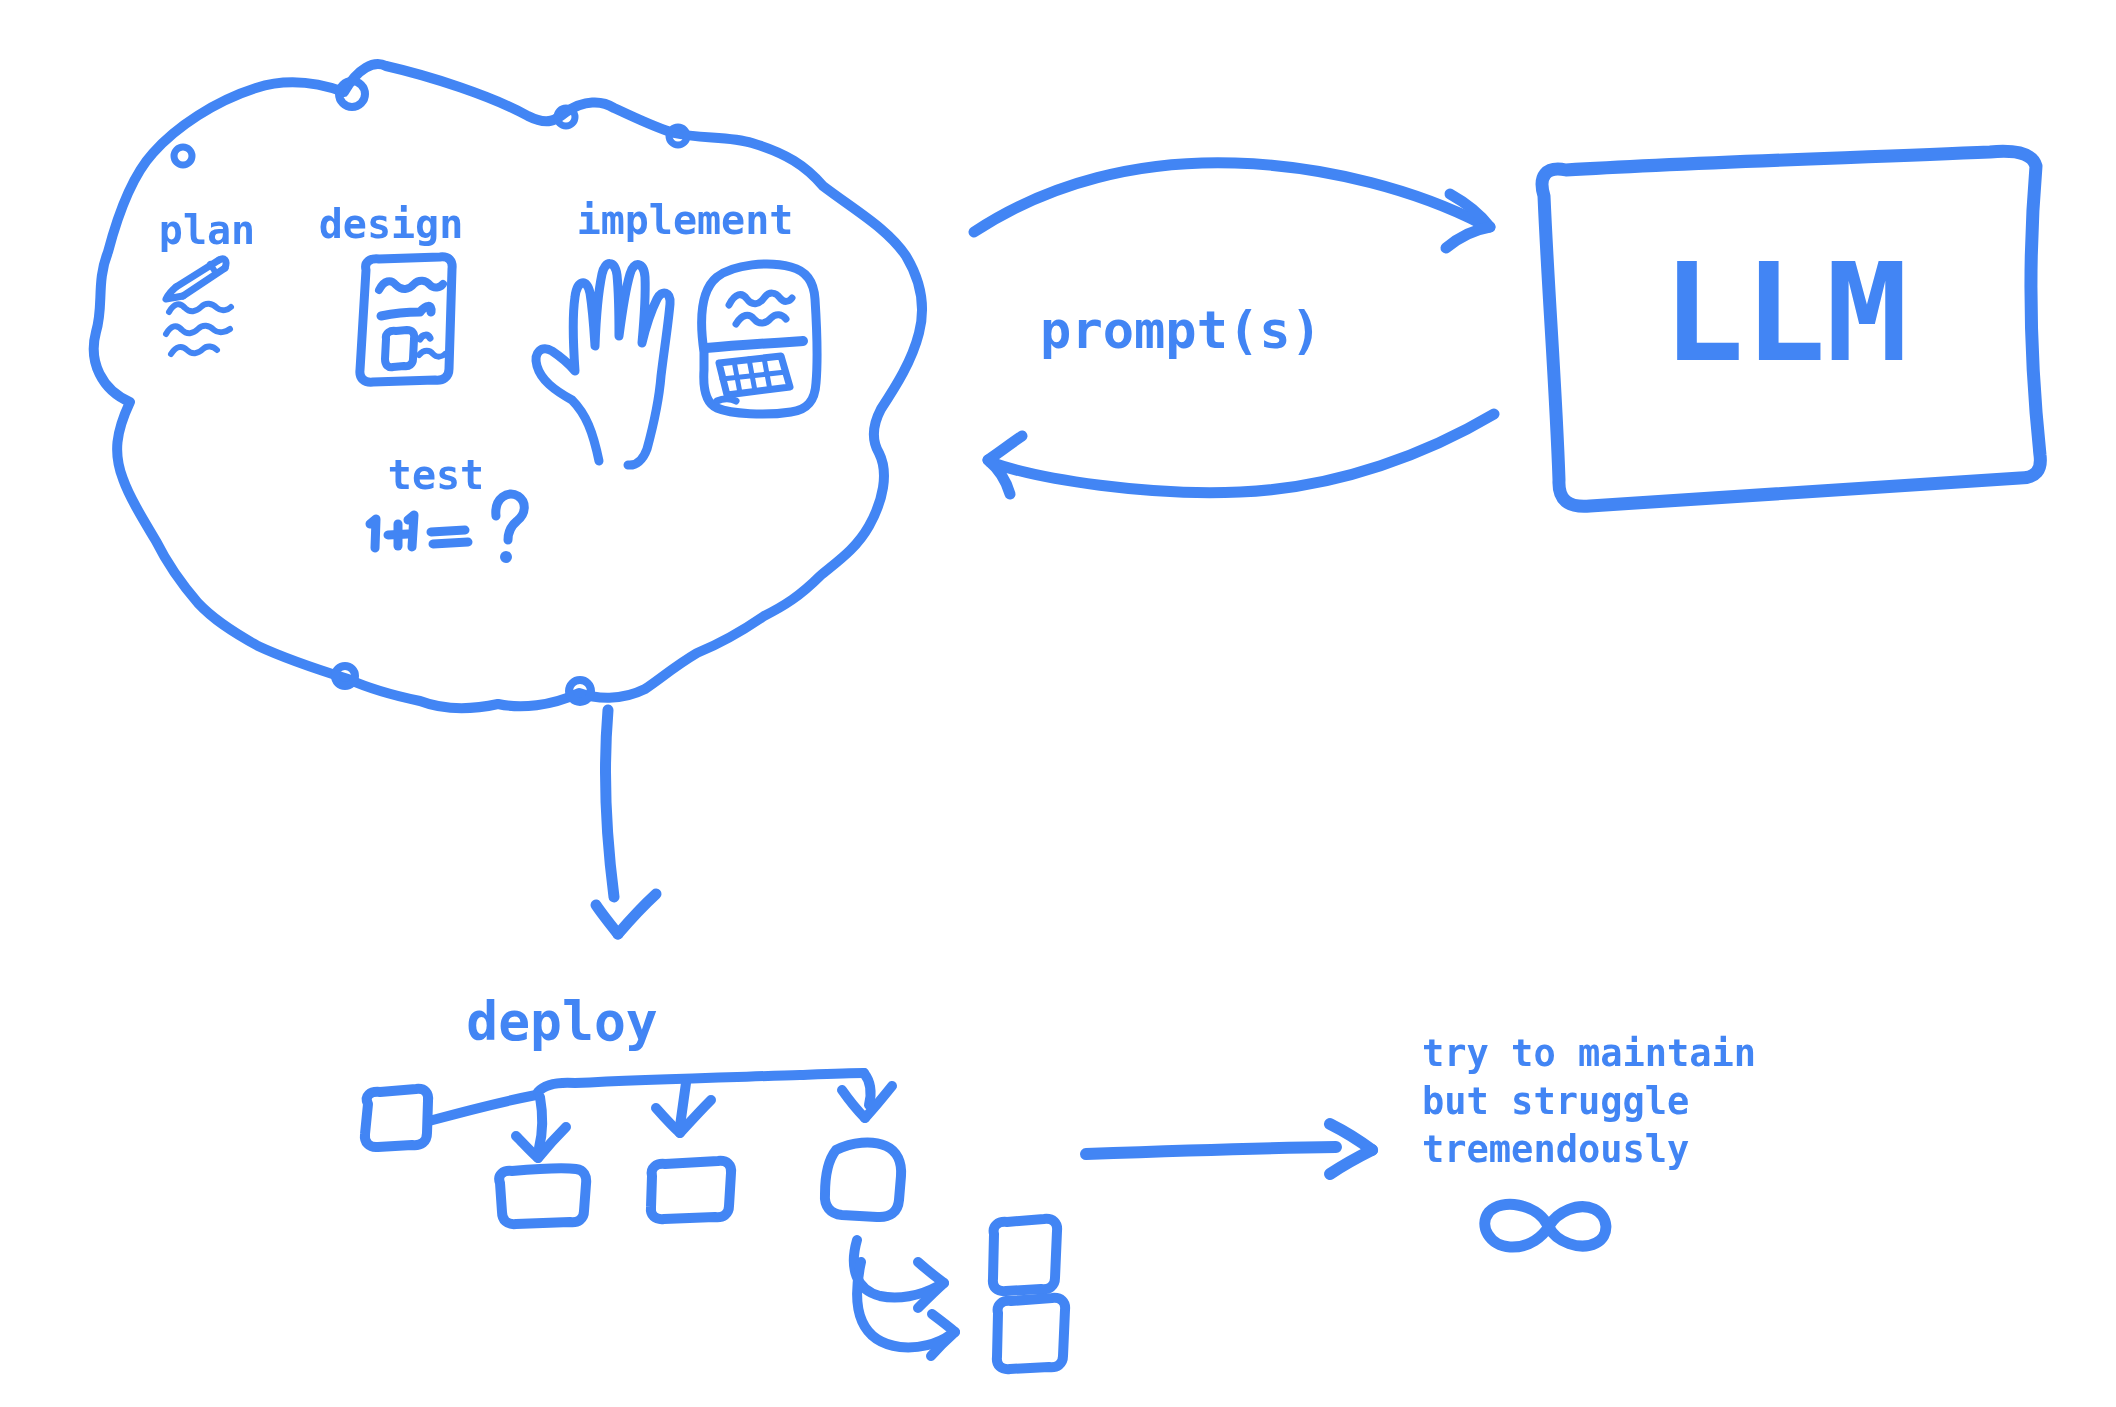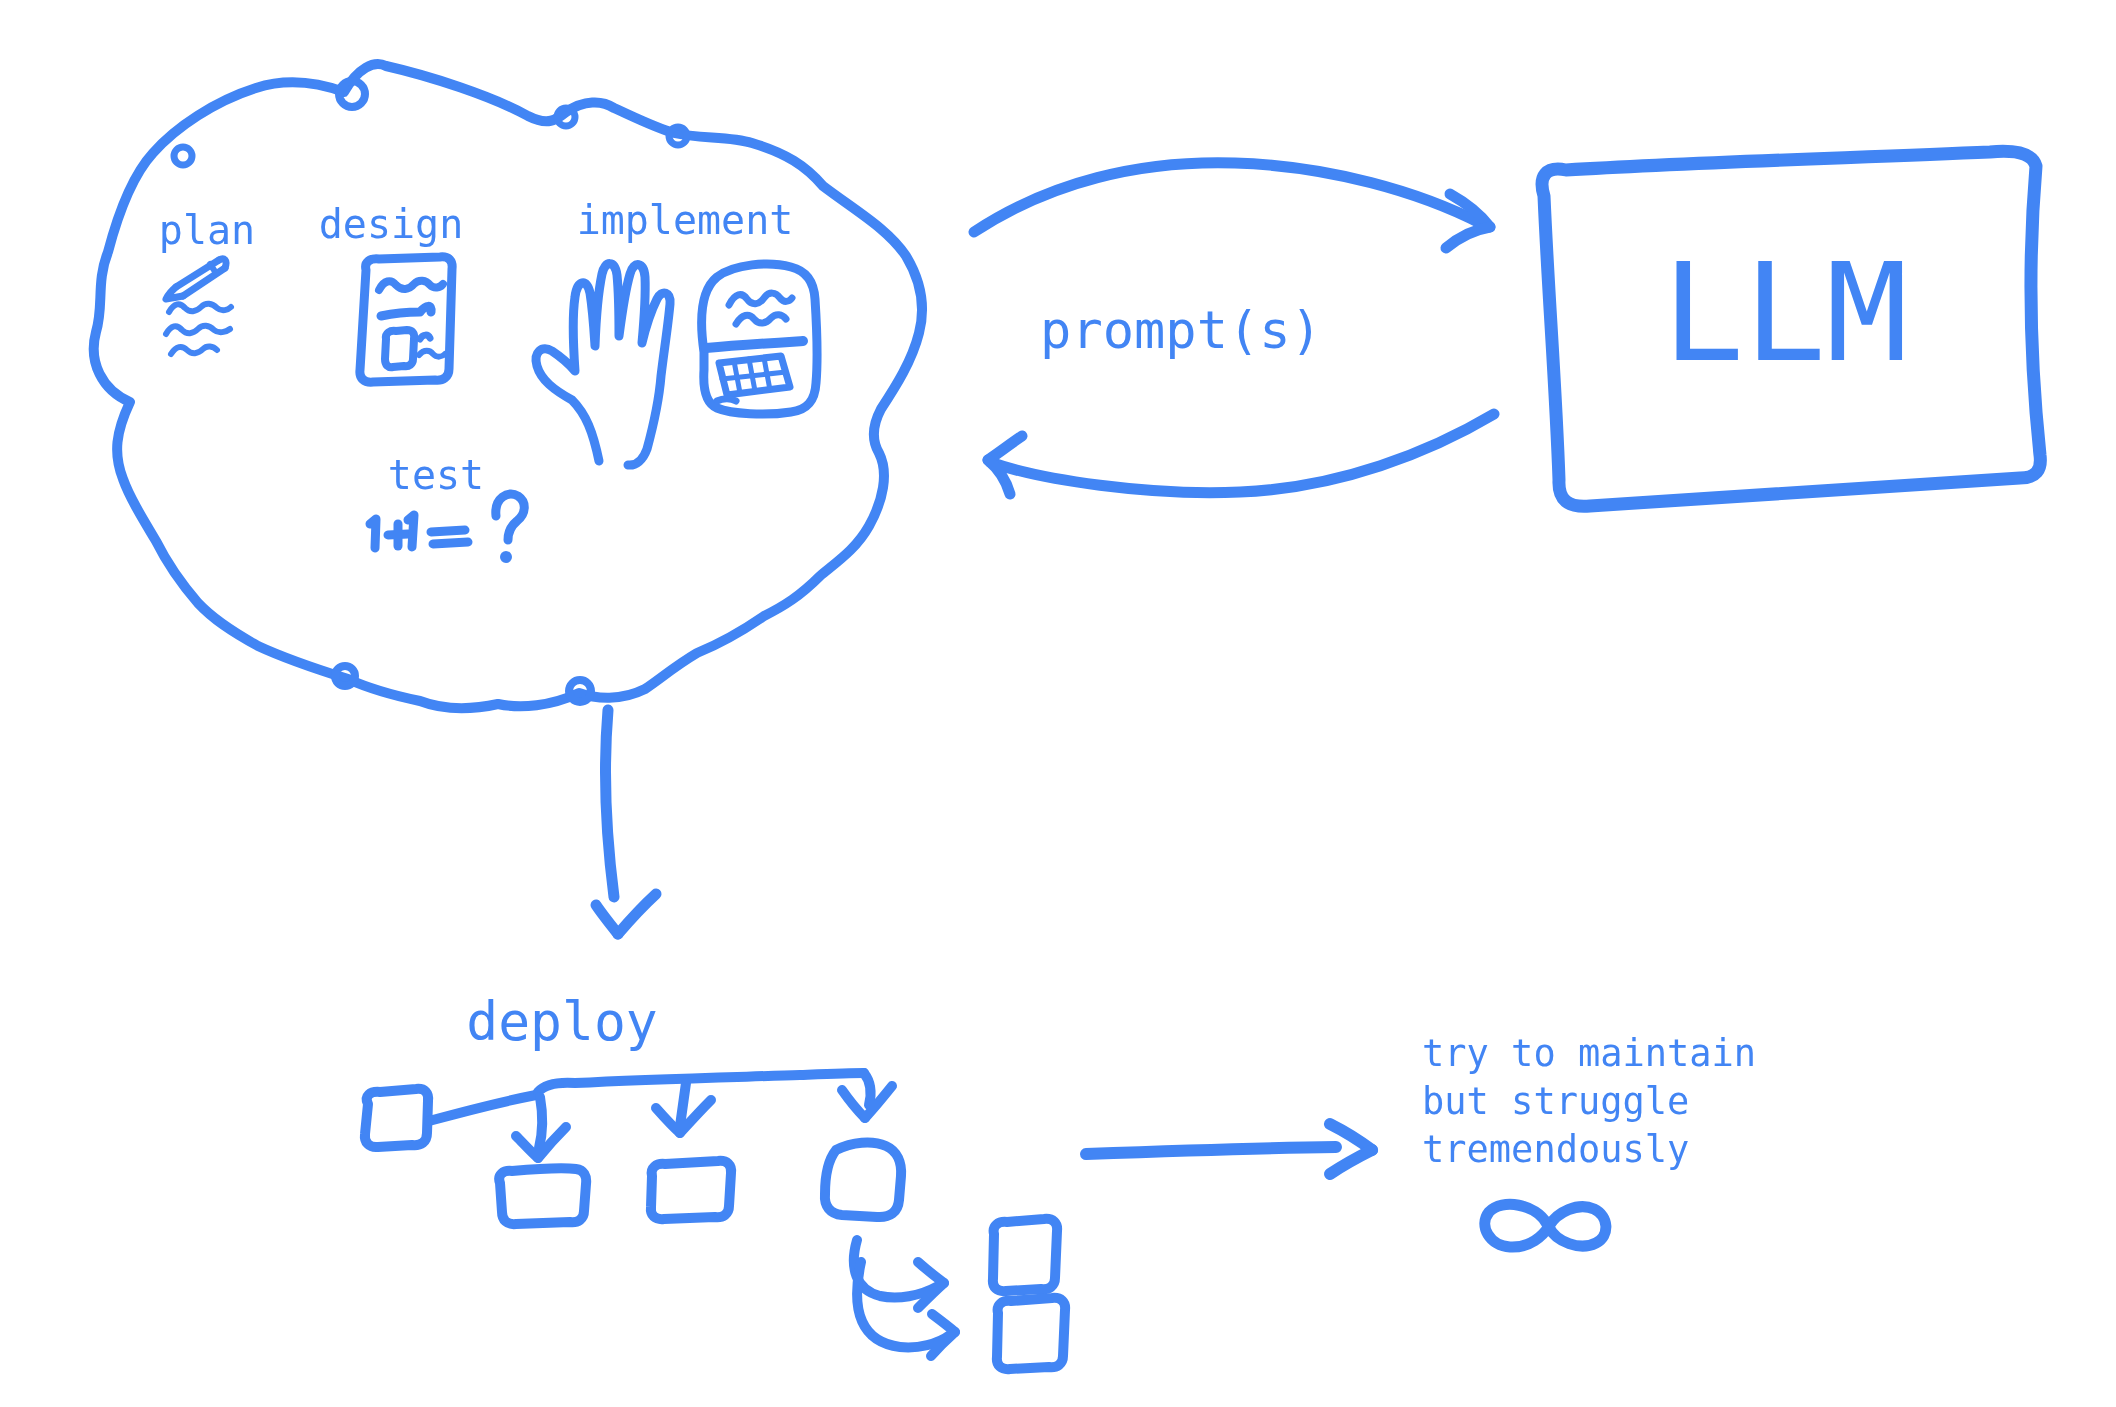--- a/index.html
+++ b/index.html
@@ -1,20 +1,21 @@
 <!DOCTYPE html>
 <html style="--ink: #4285f4; --bg: #ffffff;"><head>
 <meta charset="utf-8">
 <style>
   :root { --ink: #4285f4; --bg: #ffffff; }
   html,body { margin:0; padding:0; background:var(--bg); }
   .canvas {
     position:relative; width:2116px; height:1407px; background:var(--bg);
     font-family:"DejaVu Sans Mono","Liberation Mono",monospace;
     overflow:hidden;
+    font-weight:bold;
   }
   svg { display:block; }
   .stroke { stroke:var(--ink); fill:none; stroke-linecap:round; stroke-linejoin:round; }
   .fillink { fill:var(--ink); stroke:none; }
   text {
     fill:var(--ink);
     font-family:"DejaVu Sans Mono","Liberation Mono",monospace;
   }
   .label-sm  { font-size:40px; }
   .label-md  { font-size:52px; }

